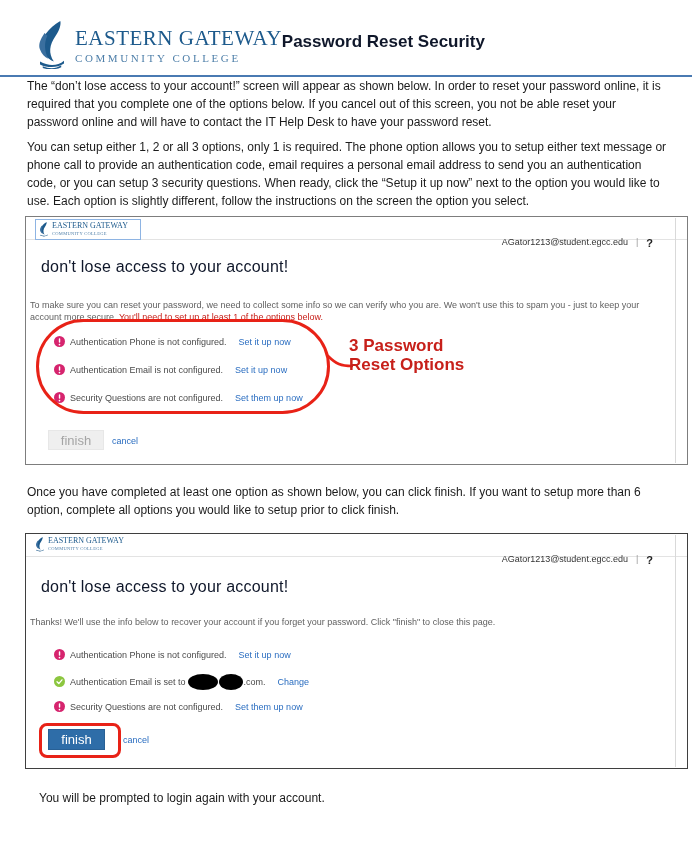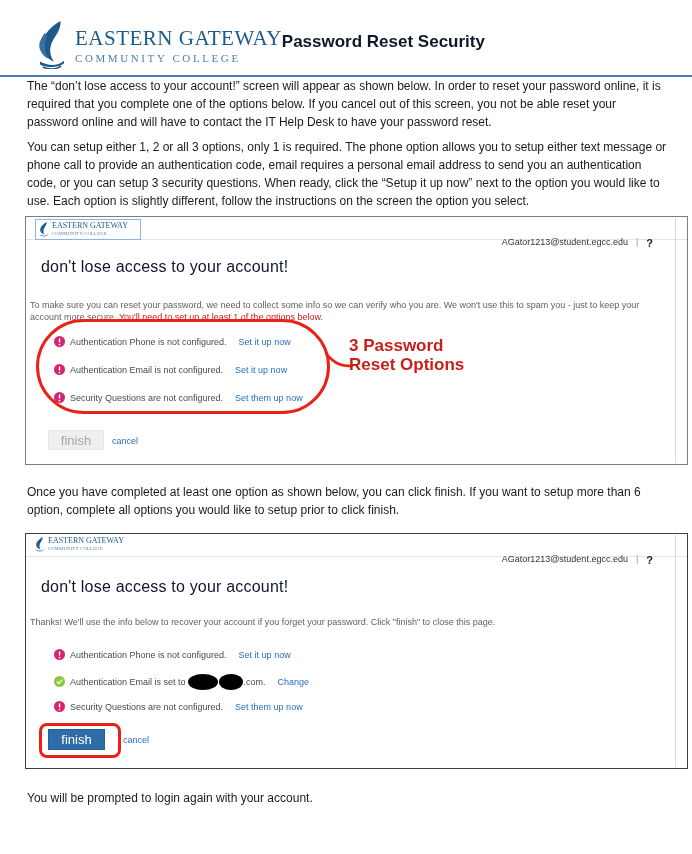--- a/index.html
+++ b/index.html
@@ -14,21 +14,21 @@
   .logo-text { margin-left:7px; font-family:"Liberation Serif", serif; }
   .logo-line1 { font-size:21px; color:#1d5a8c; letter-spacing:0.5px; white-space:nowrap; }
   .logo-line2 { font-size:11px; color:#4e7fa9; letter-spacing:2.6px; margin-top:1px; white-space:nowrap; }
   .page-title { font-size:17px; font-weight:bold; color:#0f172a; margin-top:-6px; font-family:"Liberation Sans",sans-serif;text-align:center; }
   .header-rule { height:2px; background:#4a7ab2; margin-top:5px; }
   
   p.doc { font-size:12px; line-height:18px; padding:0 23px 0 27px; color:#1b1b1b; }
   #p1 { }
   #p2 { margin-top:7px; }
   #p3 { margin-top:18px; }
-  #p4 { margin-top:20px; }
+  #p4 { margin-top:20px;margin-left:12px; }
   
   .shot { position:relative; width:663px; margin-left:25px; background:#fff; }
   #shot1 { height:249px; border:1px solid #7d7d7d; margin-top:6px; }
   #shot2 { height:236px; border:1px solid #3f3f3f; margin-top:14px; }
   .shot-header { position:absolute; left:0; right:0; top:0; height:23px; border-bottom:1px solid #e3e3e3; background:#fff; }
   .logo-box { position:absolute; left:9px; top:2px; width:106px; height:21px; border:1px solid #8eb4e3;
               display:flex; align-items:center; padding-left:3px; background:#fff; z-index:2; }
   .logo-plain { position:absolute; left:9px; top:3px; display:flex; align-items:center; z-index:2; }
   .mini-flame { width:10px; height:15px; flex:none; }
   .mini-text { margin-left:3px; font-family:"Liberation Serif", serif; line-height:1; }

